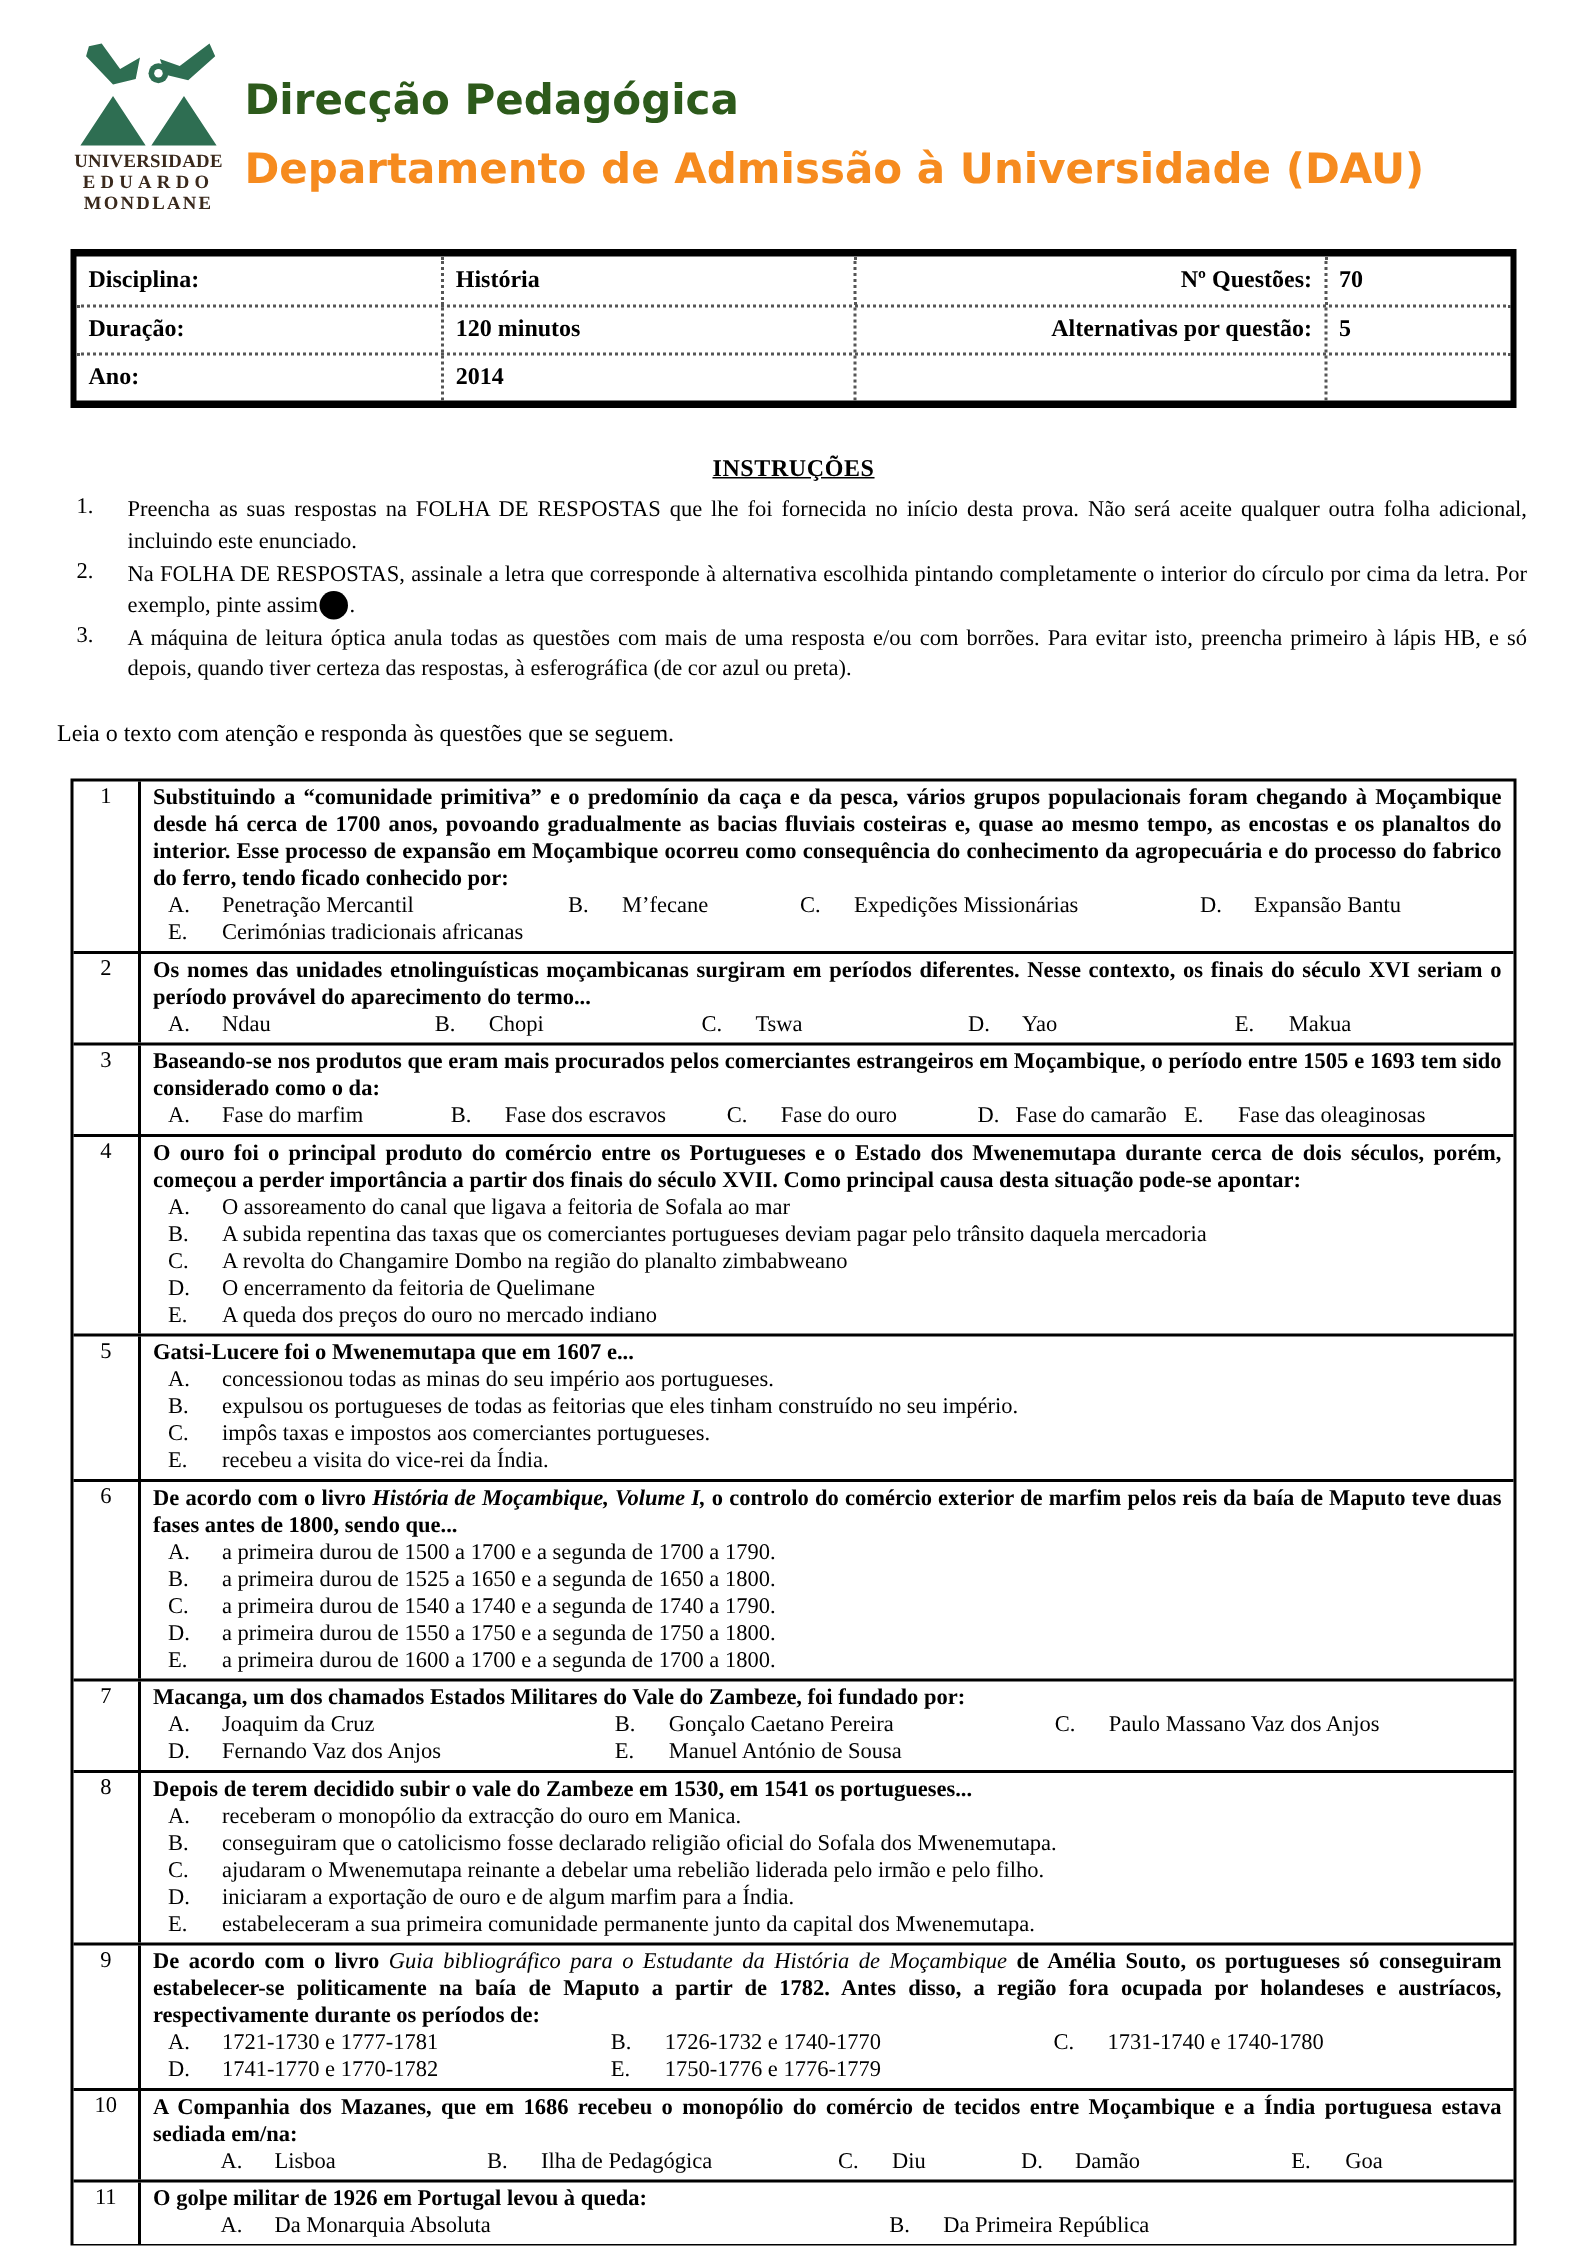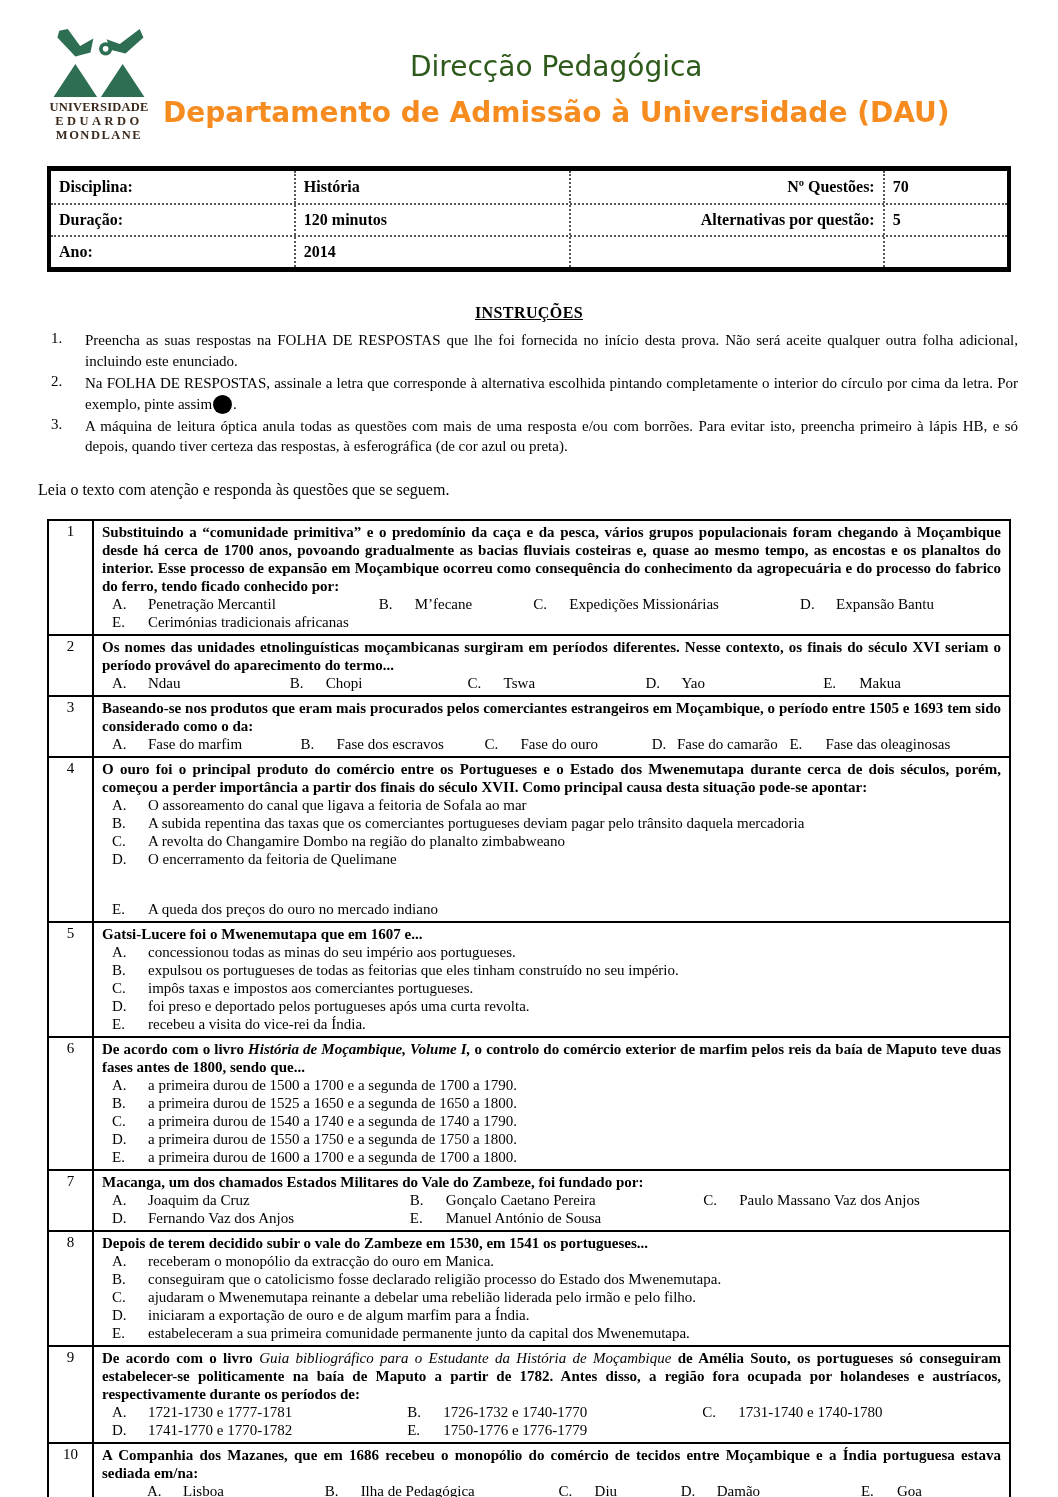--- a/index.html
+++ b/index.html
@@ -17,21 +17,21 @@
   }
   
   .header{display:flex;align-items:flex-start;margin:26px 47px 0 47px;}
   .logo-block{width:104px;flex:0 0 104px;text-align:center;}
   .logo-svg{width:96px;height:70px;display:block;margin:2px auto 2px auto;}
   .org-lines{font-weight:bold;color:var(--org-brown);line-height:1.13;}
   .org-l1{font-size:12.5px;letter-spacing:.2px;}
   .org-l2{font-size:12.5px;letter-spacing:3.5px;}
   .org-l3{font-size:12.5px;letter-spacing:1.5px;}
   .titles{margin-left:12px;font-family:"DejaVu Sans",sans-serif;}
-  .title-direction{color:var(--title-green);font-size:28px;font-weight:normal;margin-top:24px;text-align:center;}
+  .title-direction{color:var(--title-green);font-size:28px;font-weight:bold;margin-top:24px;}
   .title-department{color:var(--title-orange);font-size:28px;font-weight:bold;margin-top:13px;}
   
   .info-table{
     width:964px;margin:24px 47px 0 47px;
     border:4px solid #000;border-top-width:5px;border-bottom-width:5px;
   }
   .info-row{display:grid;grid-template-columns:25.4% 28.8% 32.8% 13%;height:32px;align-items:center;}
   .info-row + .info-row{border-top:2px dotted #555;}
   .info-cell{font-weight:bold;font-size:16px;padding:0 8px;white-space:nowrap;overflow:hidden;}
   .info-cell.c2,.info-cell.c3,.info-cell.c4{border-left:2px dotted #555;height:100%;display:flex;align-items:center;}
@@ -187,39 +187,36 @@
           <div class="opt-row">
             <span class="opt-cell" style="flex-basis: 100%;"><span class="opt-letter">B.</span><span class="opt-text">A subida repentina das taxas que os comerciantes portugueses deviam pagar pelo trânsito daquela mercadoria</span></span>
           </div>
           <div class="opt-row">
             <span class="opt-cell" style="flex-basis: 100%;"><span class="opt-letter">C.</span><span class="opt-text">A revolta do Changamire Dombo na região do planalto zimbabweano</span></span>
           </div>
           <div class="opt-row">
             <span class="opt-cell" style="flex-basis: 100%;"><span class="opt-letter">D.</span><span class="opt-text">O encerramento da feitoria de Quelimane</span></span>
           </div>
           <div class="opt-row">
-            <span class="opt-cell" style="flex-basis: 100%; margin-top: 32px;"><span class="opt-letter">E.</span><span class="opt-text">A queda dos preços do ouro no mercado indiano</span></span>
+            <span class="opt-cell" style="flex-basis: 100%;"><span class="opt-letter">E.</span><span class="opt-text">A queda dos preços do ouro no mercado indiano</span></span>
           </div>
         </div>
       </div>
       <div class="q-row">
         <div class="q-num">5</div>
         <div class="q-content">
           <div class="q-stem"><span>Gatsi-Lucere foi o Mwenemutapa que em 1607 e...</span></div>
           <div class="opt-row">
             <span class="opt-cell" style="flex-basis: 100%;"><span class="opt-letter">A.</span><span class="opt-text">concessionou todas as minas do seu império aos portugueses.</span></span>
           </div>
           <div class="opt-row">
             <span class="opt-cell" style="flex-basis: 100%;"><span class="opt-letter">B.</span><span class="opt-text">expulsou os portugueses de todas as feitorias que eles tinham construído no seu império.</span></span>
           </div>
           <div class="opt-row">
             <span class="opt-cell" style="flex-basis: 100%;"><span class="opt-letter">C.</span><span class="opt-text">impôs taxas e impostos aos comerciantes portugueses.</span></span>
-          </div>
-          <div class="opt-row">
-            <span class="opt-cell" style="flex-basis: 100%;"><span class="opt-letter">D.</span><span class="opt-text">foi preso e deportado pelos portugueses após uma curta revolta.</span></span>
           </div>
           <div class="opt-row">
             <span class="opt-cell" style="flex-basis: 100%;"><span class="opt-letter">E.</span><span class="opt-text">recebeu a visita do vice-rei da Índia.</span></span>
           </div>
         </div>
       </div>
       <div class="q-row">
         <div class="q-num">6</div>
         <div class="q-content">
           <div class="q-stem"><span>De acordo com o livro </span><span class="it ">História de Moçambique, Volume I,</span><span> o controlo do comércio exterior de marfim pelos reis da baía de Maputo teve duas fases antes de 1800, sendo que...</span></div>
@@ -256,21 +253,21 @@
         </div>
       </div>
       <div class="q-row">
         <div class="q-num">8</div>
         <div class="q-content">
           <div class="q-stem"><span>Depois de terem decidido subir o vale do Zambeze em 1530, em 1541 os portugueses...</span></div>
           <div class="opt-row">
             <span class="opt-cell" style="flex-basis: 100%;"><span class="opt-letter">A.</span><span class="opt-text">receberam o monopólio da extracção do ouro em Manica.</span></span>
           </div>
           <div class="opt-row">
-            <span class="opt-cell" style="flex-basis: 100%;"><span class="opt-letter">B.</span><span class="opt-text">conseguiram que o catolicismo fosse declarado religião processo do Estado dos Mwenemutapa.</span></span>
+            <span class="opt-cell" style="flex-basis: 100%;"><span class="opt-letter">B.</span><span class="opt-text">conseguiram que o catolicismo fosse declarado religião oficial do Sofala dos Mwenemutapa.</span></span>
           </div>
           <div class="opt-row">
             <span class="opt-cell" style="flex-basis: 100%;"><span class="opt-letter">C.</span><span class="opt-text">ajudaram o Mwenemutapa reinante a debelar uma rebelião liderada pelo irmão e pelo filho.</span></span>
           </div>
           <div class="opt-row">
             <span class="opt-cell" style="flex-basis: 100%;"><span class="opt-letter">D.</span><span class="opt-text">iniciaram a exportação de ouro e de algum marfim para a Índia.</span></span>
           </div>
           <div class="opt-row">
             <span class="opt-cell" style="flex-basis: 100%;"><span class="opt-letter">E.</span><span class="opt-text">estabeleceram a sua primeira comunidade permanente junto da capital dos Mwenemutapa.</span></span>
           </div>

